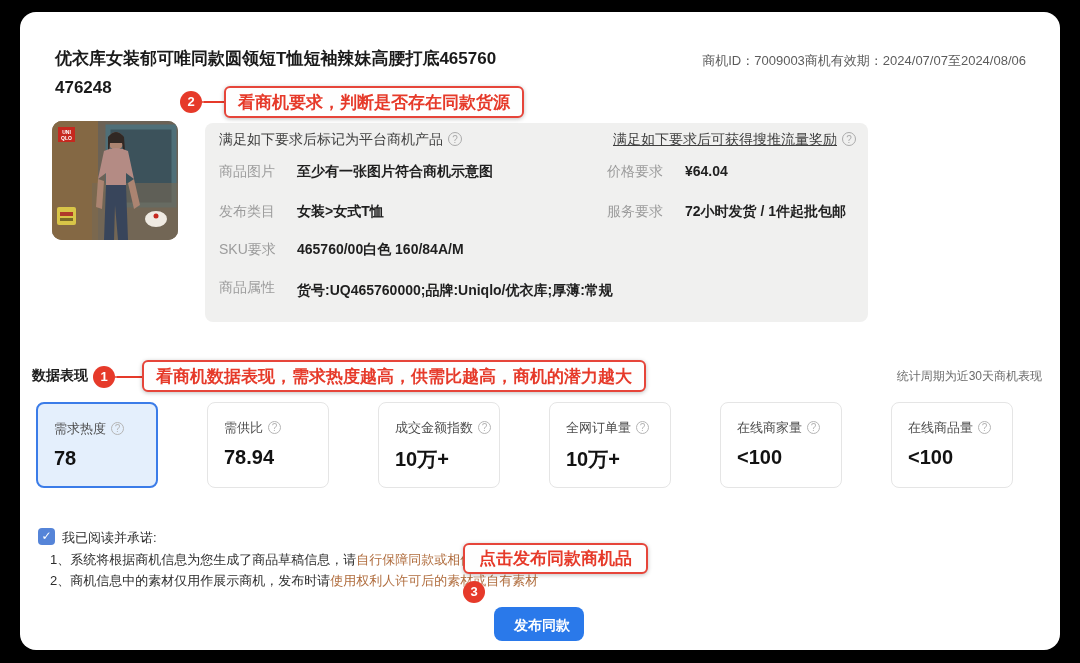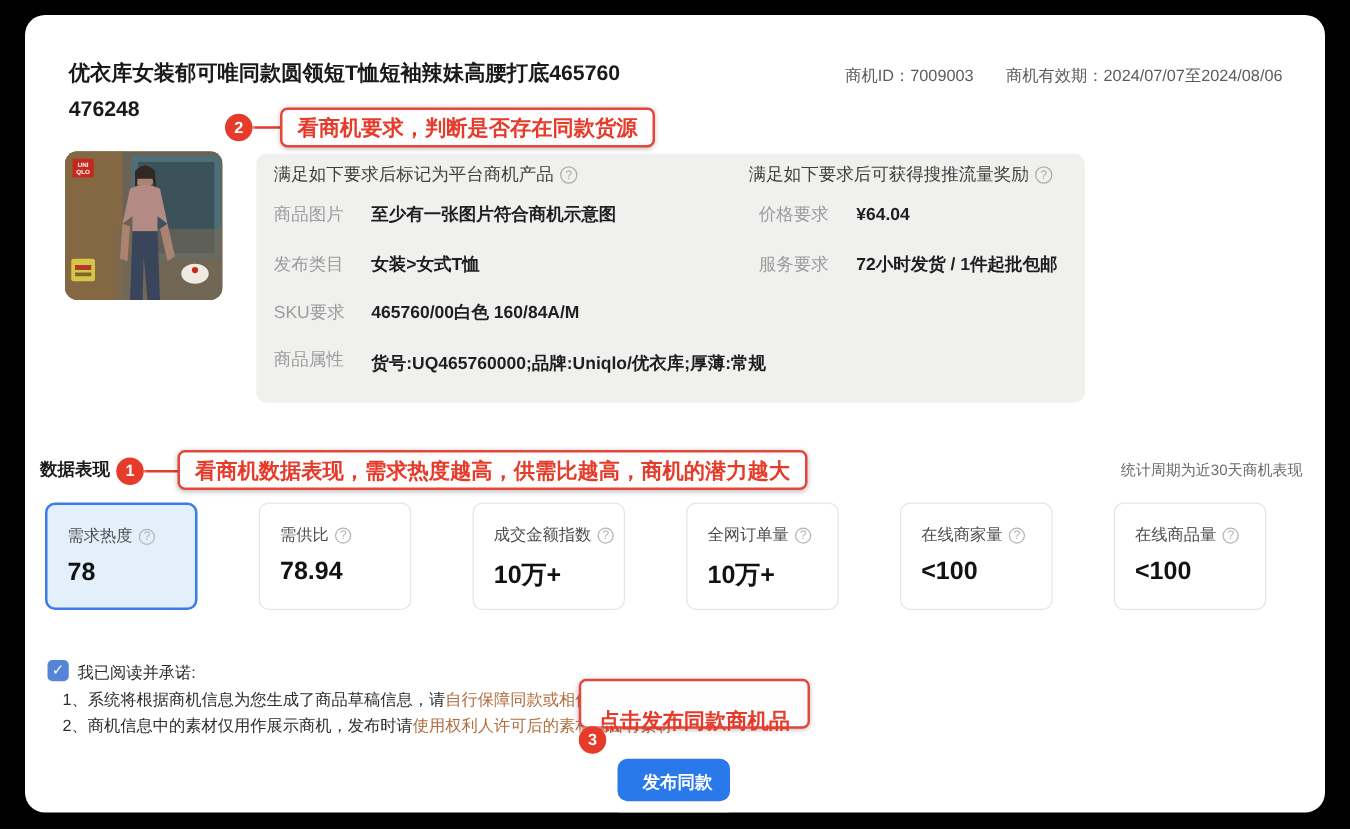--- a/index.html
+++ b/index.html
@@ -2,31 +2,31 @@
 <html><head>
 <meta charset="utf-8">
 <style>
   html,body{margin:0;padding:0;background:#000;}
   *{box-sizing:border-box;font-family:"Liberation Sans","DejaVu Sans",sans-serif;}
   .frame{position:relative;width:1080px;height:663px;background:#000;overflow:hidden;}
   .page{position:absolute;left:20px;top:12px;width:1040px;height:638px;background:#ffffff;border-radius:16px;overflow:hidden;}
 
   
   .title{position:absolute;left:35px;top:32px;width:502px;font-size:17px;font-weight:700;color:#1a1a1a;line-height:29px;}
-  .meta{position:absolute;top:40px;right:34px;display:flex;gap:26px;font-size:13px;color:#5c5c5c;white-space:nowrap;}
+  .meta{position:absolute;top:40px;right:34px;display:flex;font-size:13px;color:#5c5c5c;white-space:nowrap;}
 
   
   .ann-circle{position:absolute;width:22px;height:22px;border-radius:50%;background:#e63a2a;color:#fff;
     font-size:13px;font-weight:700;text-align:center;line-height:22px;z-index:30;box-shadow:0 0 0 2px rgba(255,255,255,.25);}
   .ann-line{position:absolute;height:2px;background:#e63a2a;z-index:29;}
   .ann-box{position:absolute;background:#fefefe;border:2px solid #e6453a;border-radius:6px;color:#e63a2a;
     font-weight:700;white-space:nowrap;z-index:30;padding:0 12px;box-shadow:0 1px 4px rgba(0,0,0,.25);}
   .ann-box.b2{left:204px;top:74px;height:32px;line-height:29px;font-size:17px;}
   .ann-box.b1{left:122px;top:348px;height:32px;line-height:29px;font-size:17px;}
-  .ann-box.b3{left:443px;top:531px;height:31px;line-height:28px;font-size:17px;padding:18px 14px;}
+  .ann-box.b3{left:443px;top:531px;height:31px;line-height:28px;font-size:17px;padding:0 14px;}
 
   
   .photo{position:absolute;left:32px;top:109px;width:126px;height:119px;border-radius:10px;overflow:hidden;background:#8c7a60;}
   .photo svg{display:block;}
 
   
   .reqbox{position:absolute;left:185px;top:111px;width:663px;height:199px;background:#f0f0ef;border-radius:8px;}
   .req-header{position:absolute;font-size:14px;color:#3f3f3f;white-space:nowrap;}
   .req-row{position:absolute;font-size:14px;white-space:nowrap;display:flex;}
   .req-label{color:#9c9c9c;min-width:64px;margin-right:14px;flex:none;}
@@ -119,21 +119,21 @@
       </div>
       <div class="req-row" style="left:14px;top:118px;">
         <span class="req-label">SKU要求</span>
         <span class="req-value">465760/00白色 160/84A/M</span>
       </div>
       <div class="req-row wrap" style="left:14px;top:156px;">
         <span class="req-label">商品属性</span>
         <span class="req-value">货号:UQ465760000;品牌:Uniqlo/优衣库;厚薄:常规</span>
       </div>
 
-      <div class="req-header" style="left:394px;top:8px;">
+      <div class="req-header" style="left:408px;top:8px;text-decoration:underline;">
         <span>满足如下要求后可获得搜推流量奖励</span><span class="help">?</span>
       </div>
       <div class="req-row" style="left:402px;top:40px;">
         <span class="req-label">价格要求</span>
         <span class="req-value">¥64.04</span>
       </div>
       <div class="req-row" style="left:402px;top:80px;">
         <span class="req-label">服务要求</span>
         <span class="req-value">72小时发货 / 1件起批包邮</span>
       </div>

